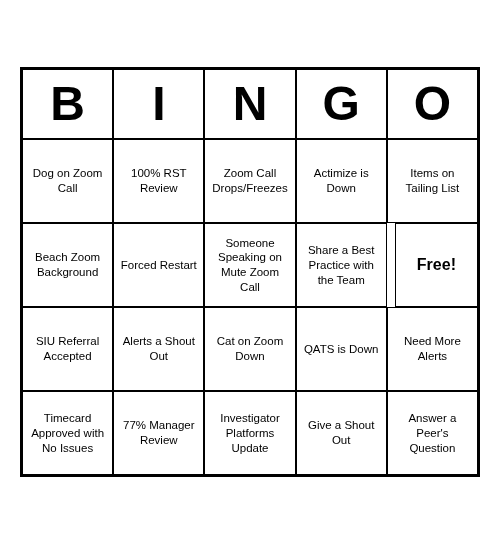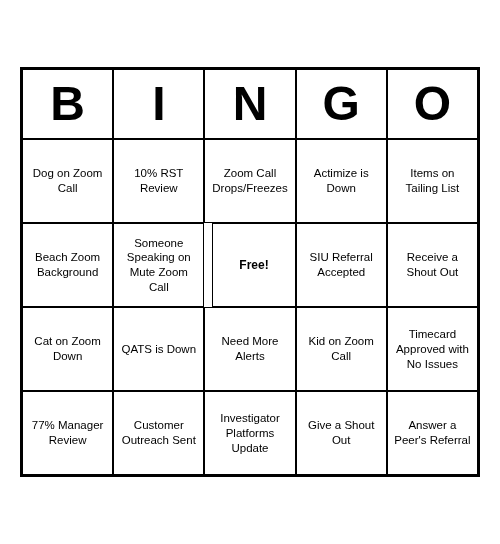--- a/index.html
+++ b/index.html
@@ -38,51 +38,51 @@
       display: flex;
       align-items: center;
       justify-content: center;
       text-align: center;
       padding: 8px 5px;
       font-size: 11.5px;
       line-height: 1.3;
       word-break: break-word;
     }
     .bingo-cell.free {
-      font-size: 12px;
+      font-size: 16px;
       font-weight: bold;
       margin-left: 8px;
     }
   </style>
 </head>
 <body>
 
 <div class="bingo-card">
   <div class="bingo-header">
   <div class="bingo-header-cell">B</div>
       <div class="bingo-header-cell">I</div>
       <div class="bingo-header-cell">N</div>
       <div class="bingo-header-cell">G</div>
       <div class="bingo-header-cell">O</div>
     </div>
   <div class="bingo-grid">
   <div class="bingo-cell">Dog on Zoom Call</div>
-      <div class="bingo-cell">10% RST Review</div>
+      <div class="bingo-cell">100% RST Review</div>
       <div class="bingo-cell">Zoom Call Drops/Freezes</div>
       <div class="bingo-cell">Actimize is Down</div>
       <div class="bingo-cell">Items on Tailing List</div>
       <div class="bingo-cell">Beach Zoom Background</div>
+      <div class="bingo-cell">Forced Restart</div>
       <div class="bingo-cell">Someone Speaking on Mute Zoom Call</div>
+      <div class="bingo-cell">Share a Best Practice with the Team</div>
       <div class="bingo-cell free">Free!</div>
       <div class="bingo-cell">SIU Referral Accepted</div>
-      <div class="bingo-cell">Receive a Shout Out</div>
+      <div class="bingo-cell">Alerts a Shout Out</div>
       <div class="bingo-cell">Cat on Zoom Down</div>
       <div class="bingo-cell">QATS is Down</div>
       <div class="bingo-cell">Need More Alerts</div>
-      <div class="bingo-cell">Kid on Zoom Call</div>
       <div class="bingo-cell">Timecard Approved with No Issues</div>
       <div class="bingo-cell">77% Manager Review</div>
-      <div class="bingo-cell">Customer Outreach Sent</div>
       <div class="bingo-cell">Investigator Platforms Update</div>
       <div class="bingo-cell">Give a Shout Out</div>
-      <div class="bingo-cell">Answer a Peer's Referral</div>
+      <div class="bingo-cell">Answer a Peer's Question</div>
     </div>
 </div>
 
 </body></html>

